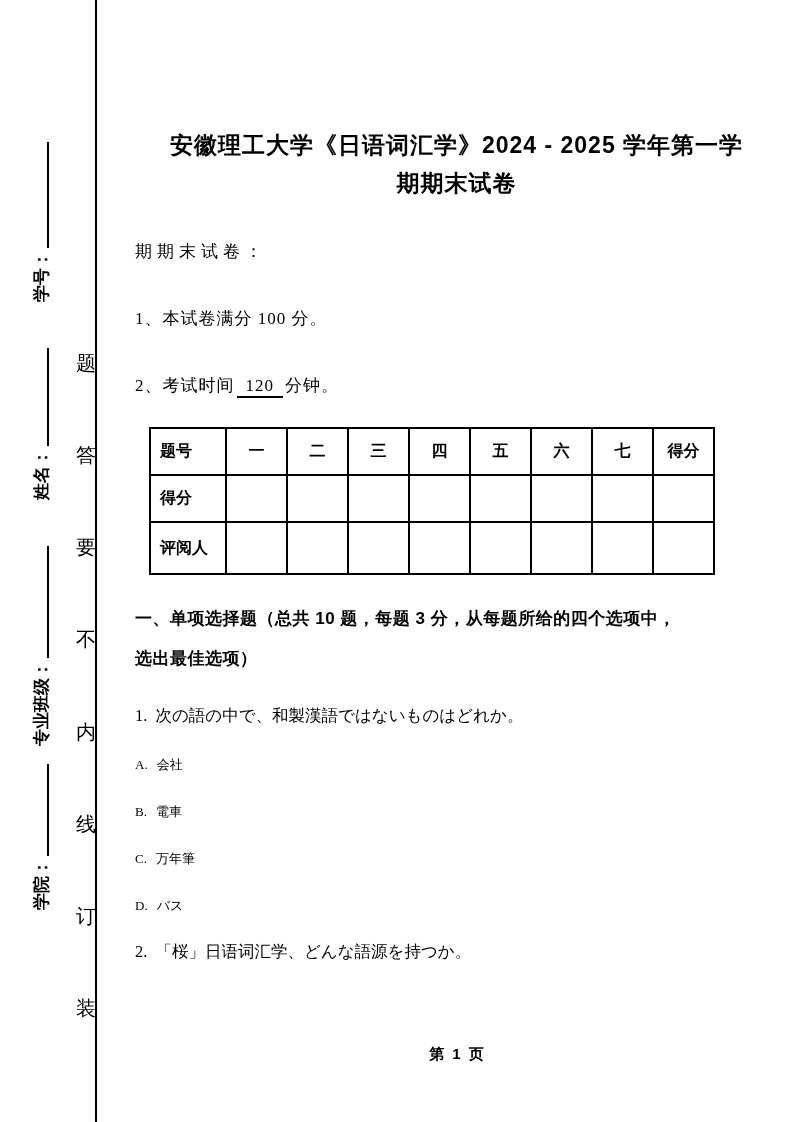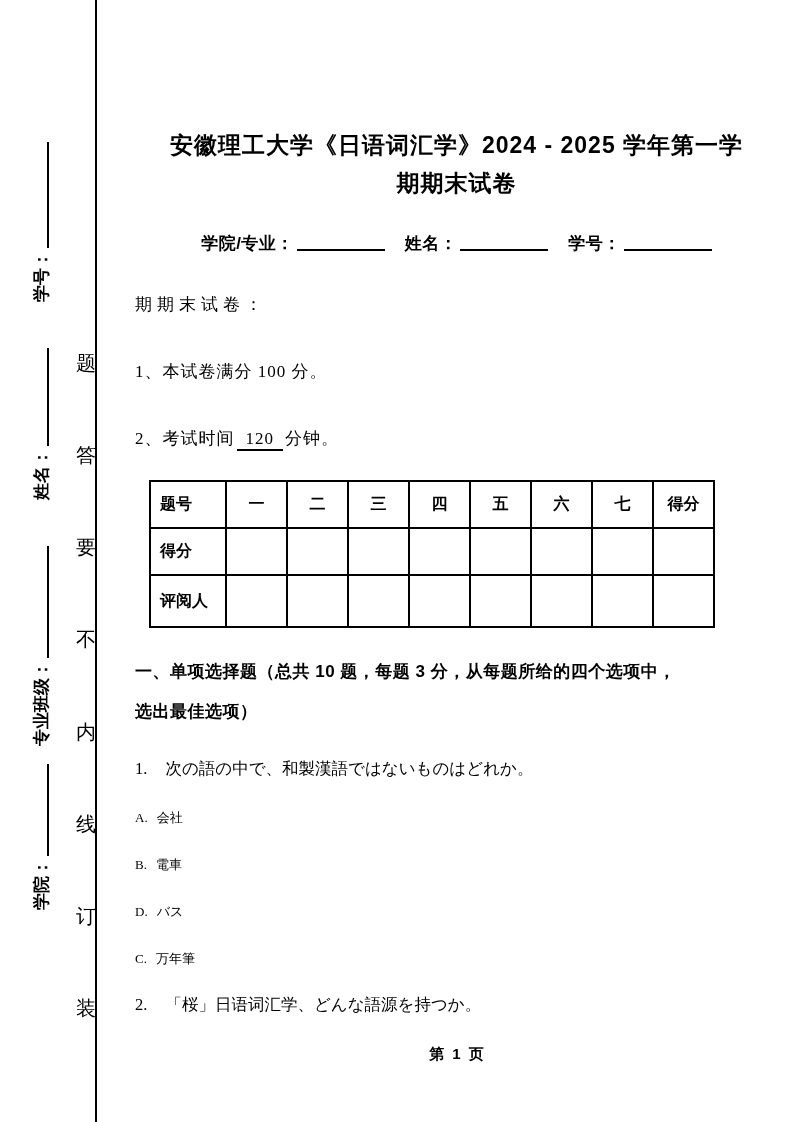--- a/index.html
+++ b/index.html
@@ -73,21 +73,21 @@
   .score-table tr.r1 th, .score-table tr.r1 td { height: 40px; }
   .score-table tr.r2 th, .score-table tr.r2 td { height: 52px; }
 
   .section-heading {
     margin-top: 24px; font-family: "Liberation Sans", sans-serif; font-weight: 700;
     font-size: 17px; line-height: 40px; letter-spacing: 0.5px;
   }
   .section-heading div { white-space: nowrap; }
 
   .question { margin-top: 26px; font-size: 16.5px; }
-  .question .q-text { margin-left: 18px; }
+  .question .q-text { margin-left: 8px; }
   .option { margin-top: 29px; font-size: 13px; }
   .option .opt-text { margin-left: 9px; }
 
   .page-footer {
     position: absolute; left: 0; right: 10px; bottom: 58px; text-align: center;
     font-family: "Liberation Sans", sans-serif; font-weight: 700; font-size: 15px;
     letter-spacing: 2px;
   }
 </style>
 </head>
@@ -121,23 +121,20 @@
     <span>装</span>
   </div>
 
   <div class="main">
 
     <div class="page-title">
       <div class="title-line">安徽理工大学《日语词汇学》2024 - 2025 学年第一学</div>
       <div class="title-line">期期末试卷</div>
     </div>
 
-    <div class="info-row">
-      <span class="label">学院/专业：</span><span class="blank"></span><span class="label">姓名：</span><span class="blank"></span><span class="label">学号：</span><span class="blank last"></span>
-    </div>
 
     <div class="notice-heading">期期末试卷：</div>
 
     <div class="note-item">1、本试卷满分 100 分。</div>
 
     <div class="note-item">
       <span>2、考试时间</span><span class="underlined">120</span><span>分钟。</span>
     </div>
 
     <table class="score-table">
@@ -187,24 +184,24 @@
       <span>1.</span><span class="q-text">次の語の中で、和製漢語ではないものはどれか。</span>
     </div>
 
     <div class="option">
       <span>A.</span><span class="opt-text">会社</span>
     </div>
     <div class="option">
       <span>B.</span><span class="opt-text">電車</span>
     </div>
     <div class="option">
+      <span>C.</span><span class="opt-text">万年筆</span>
+    </div>
+    <div class="option">
       <span>D.</span><span class="opt-text">バス</span>
-    </div>
-    <div class="option">
-      <span>C.</span><span class="opt-text">万年筆</span>
     </div>
 
     <div class="question">
       <span>2.</span><span class="q-text">「桜」日语词汇学、どんな語源を持つか。</span>
     </div>
 
     <div class="page-footer">第 1 页</div>
 
   </div>
 </div>

